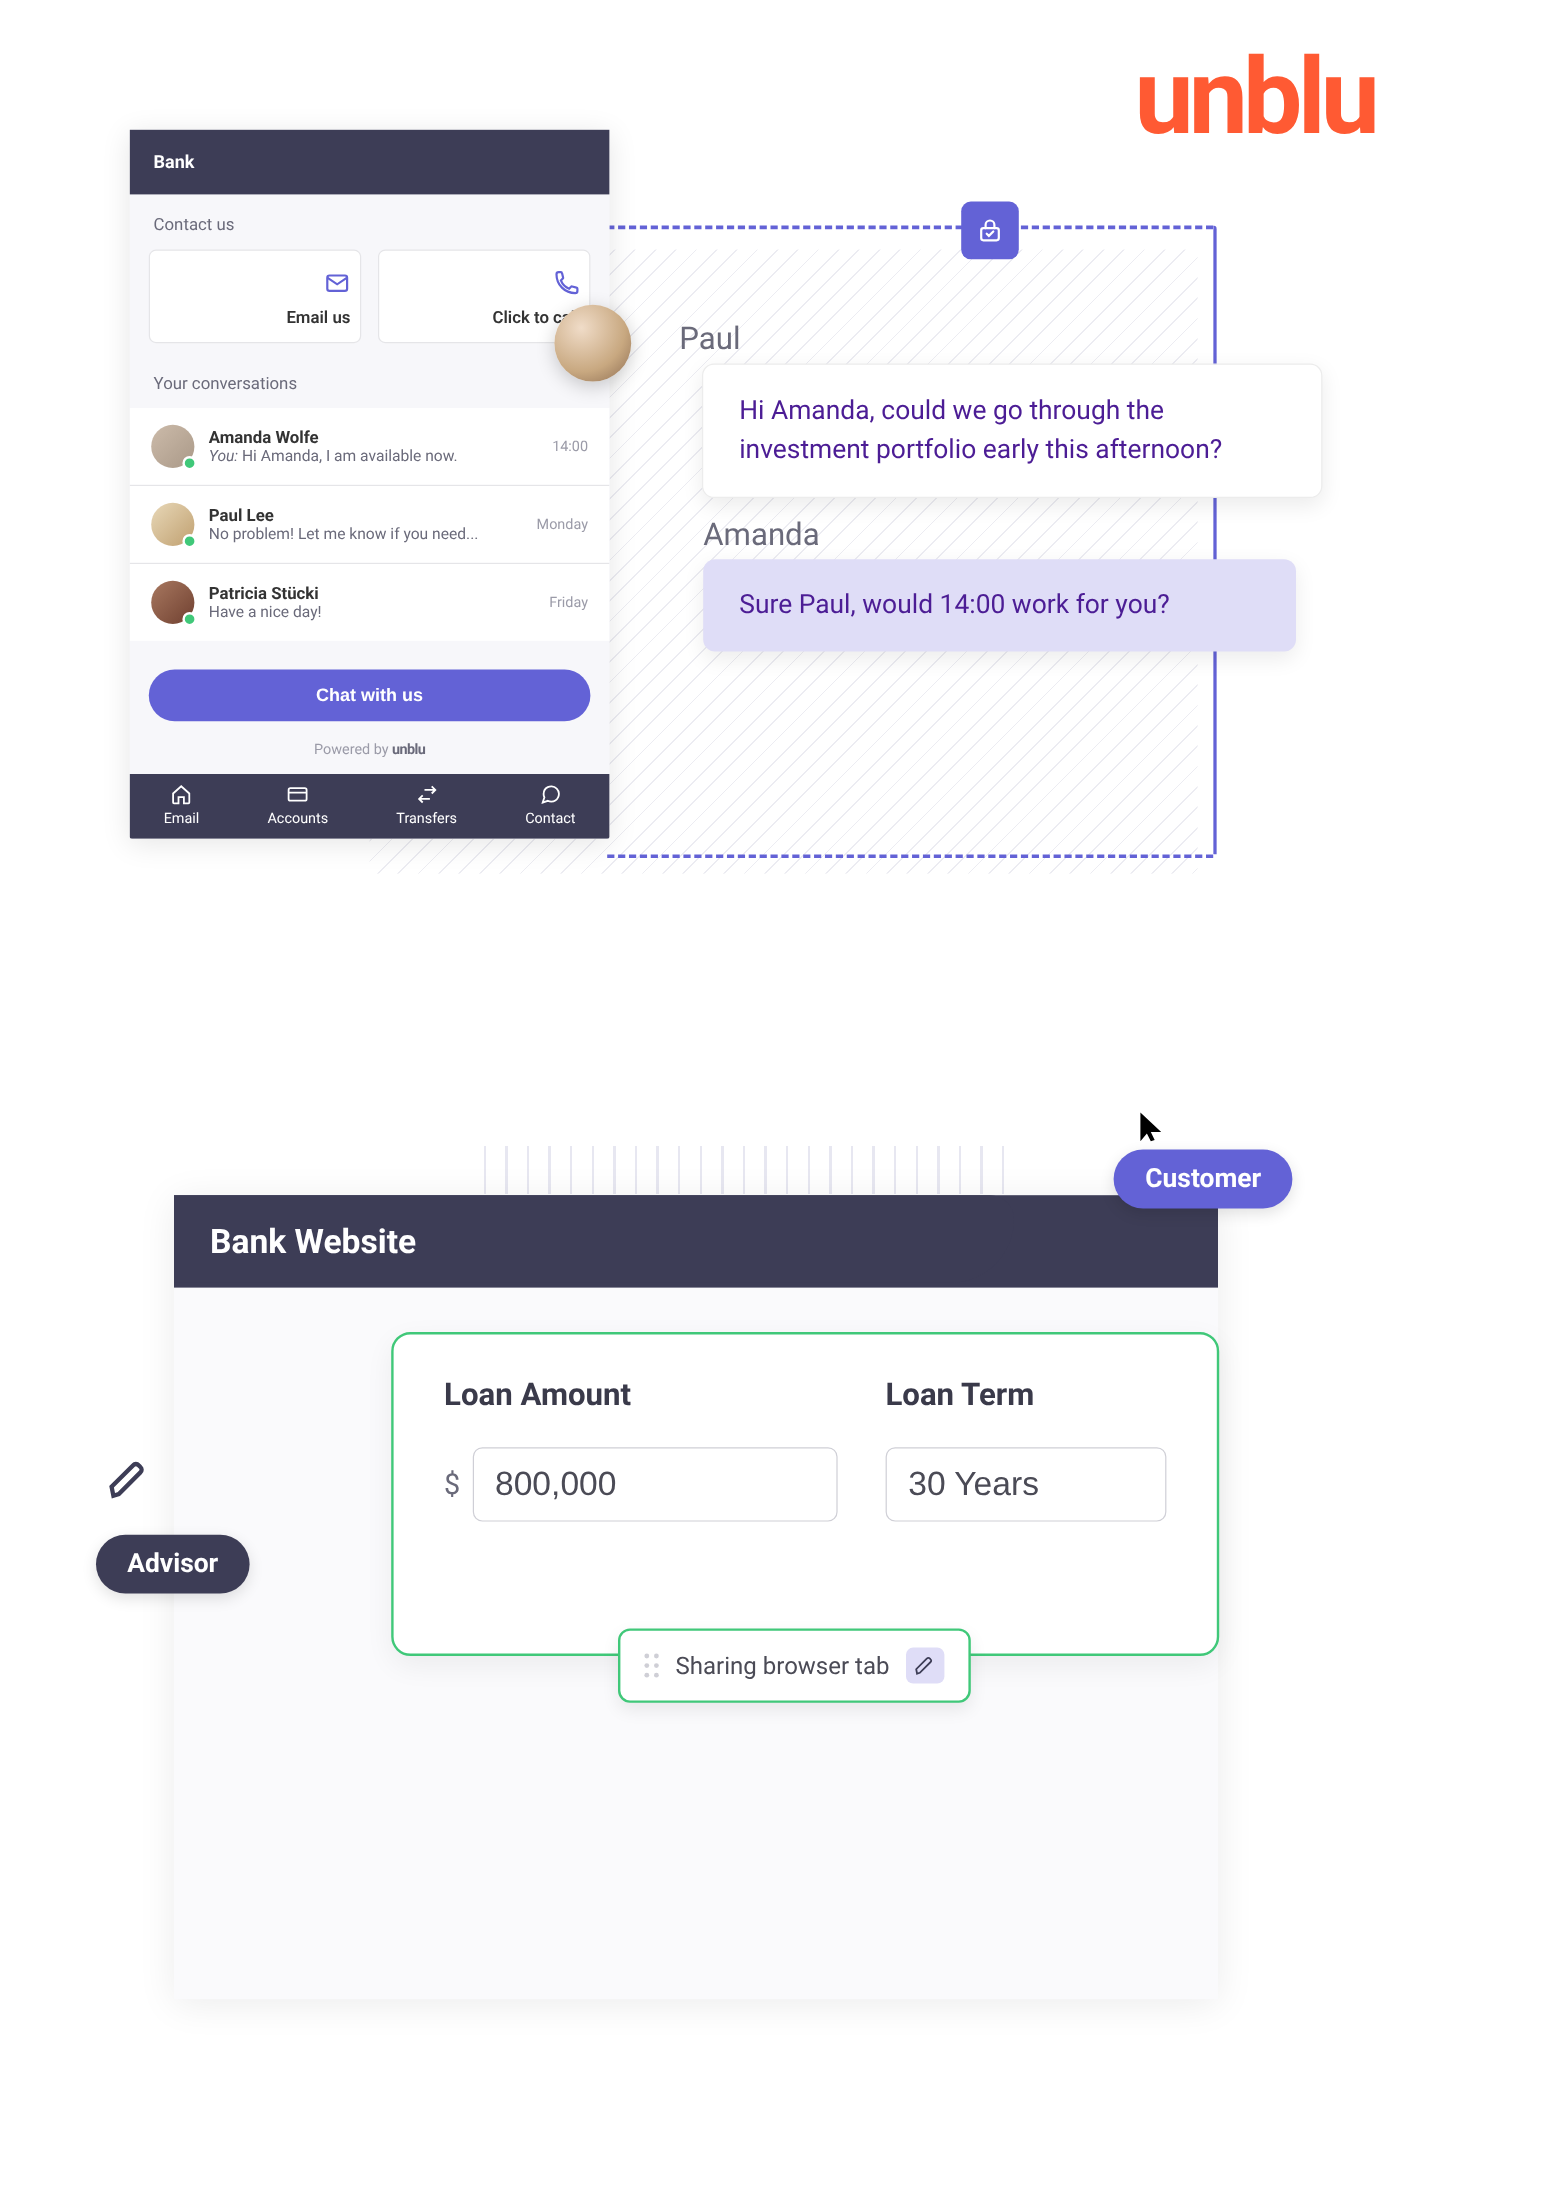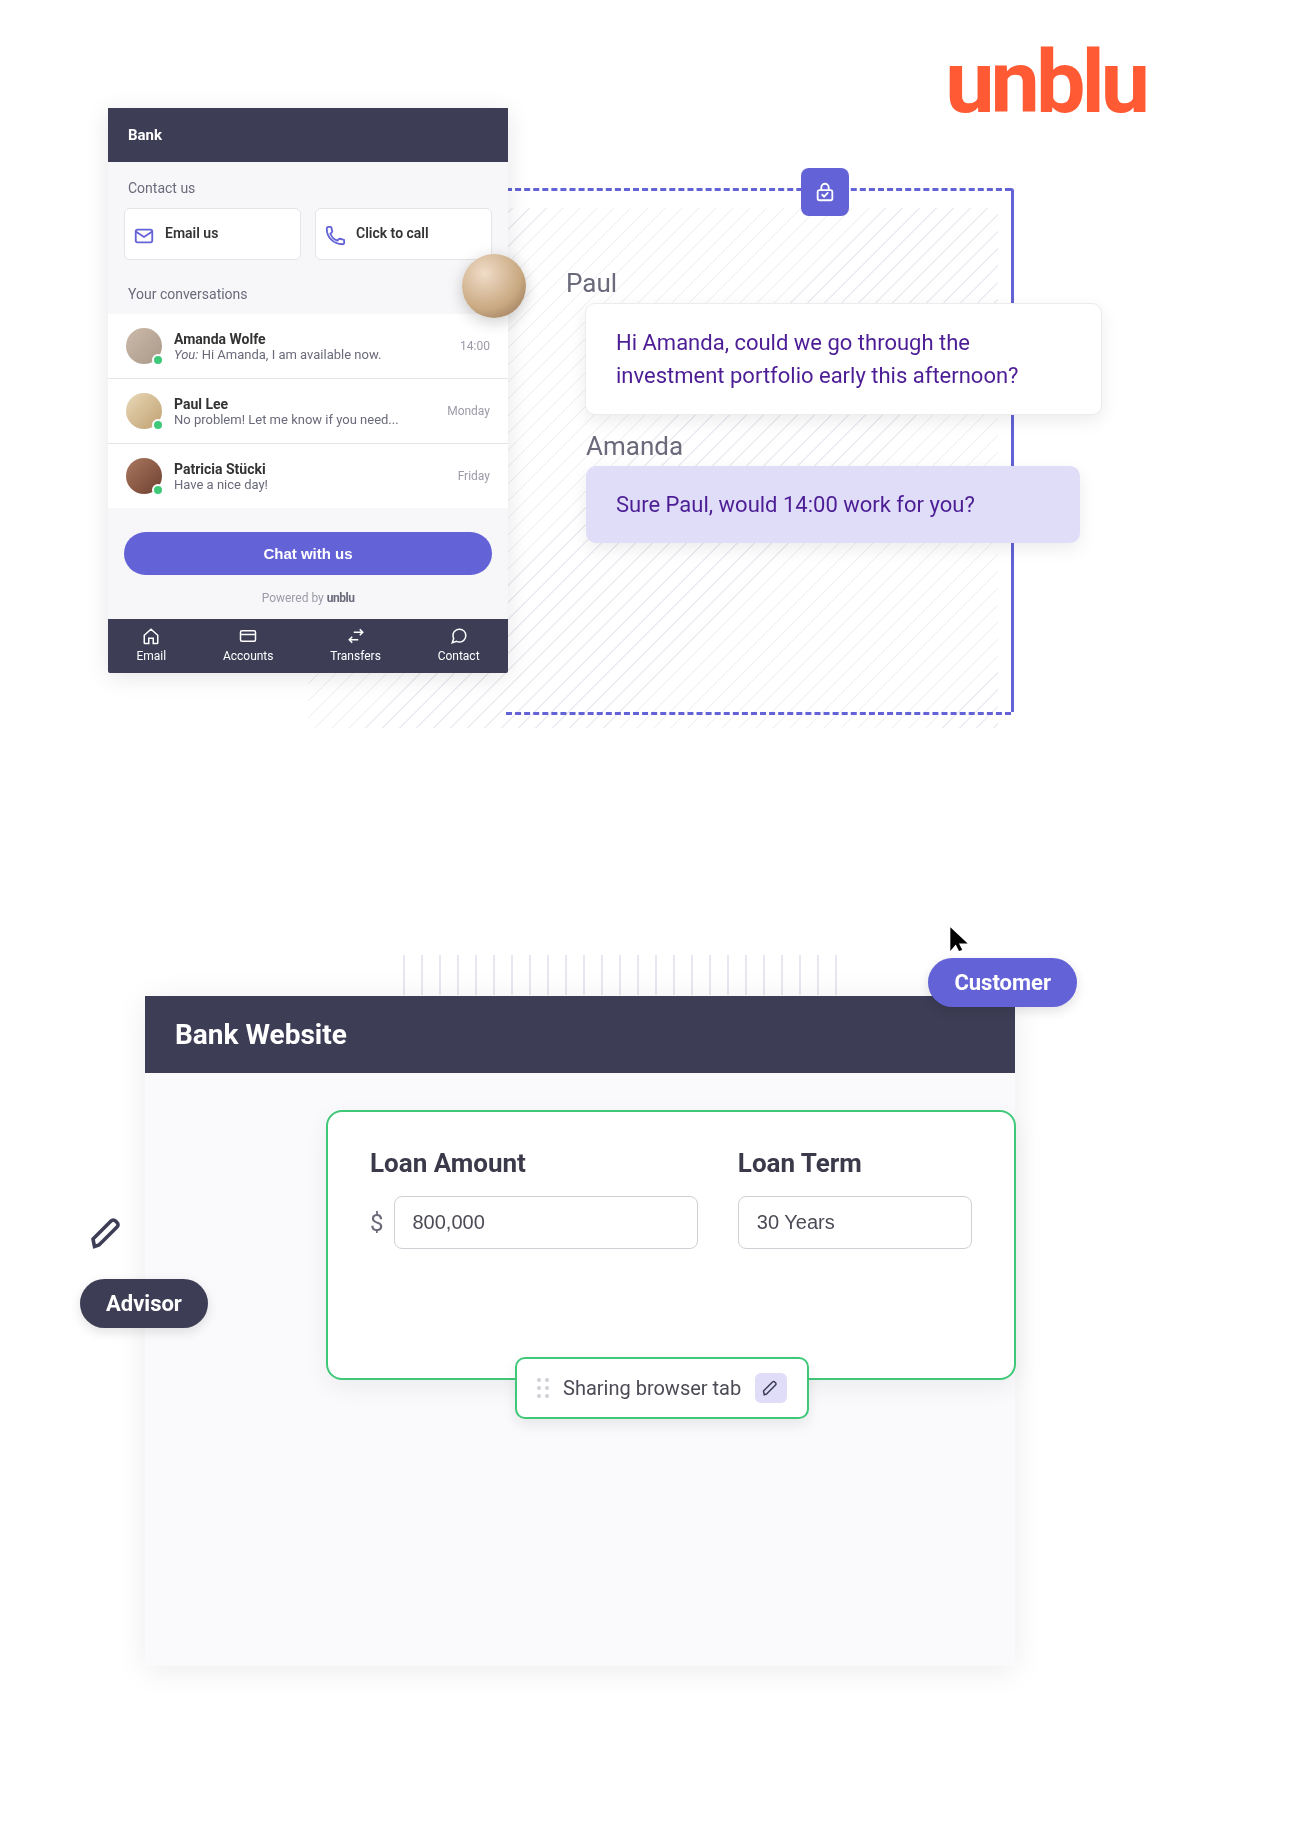--- a/index.html
+++ b/index.html
@@ -93,22 +93,22 @@
     display:flex;
     gap: 14px;
     padding: 0 16px 8px;
   }
   .contact-card {
     flex:1;
     background:#fff;
     border-radius:6px;
     border:1px solid var(--border-light);
     display:flex;
-    flex-direction:row;
-    align-items:flex-start;
+    flex-direction:column;
+    align-items:flex-end;
     padding:16px 8px 12px;
     gap:10px;
   }
   .contact-card .lbl { font-size:14px; font-weight:600; color:#333;}
   .conversations { background:#fff; }
   .conv-item {
     display:flex;
     align-items:center;
     gap:12px;
     padding:14px 18px;
@@ -240,31 +240,31 @@
     height:270px;
     border:2px solid var(--green);
     background:#fff;
     border-radius:16px;
     padding: 36px 42px 32px;
     display:flex;
     gap:40px;
     align-items:flex-start;
     box-shadow:0 8px 24px rgba(0,0,0,.06);
   }
-  .loan-field { display:flex; flex-direction:column; gap:18px;}
+  .loan-field { display:flex; flex-direction:column; gap:28px;}
   .loan-field.amount { flex:1.4; }
   .loan-field.term { flex:1; }
   .loan-label { font-size:26px; font-weight:700; color:#3a3a4a;}
   .loan-input-wrap { display:flex; align-items:center; gap:10px;}
   .loan-prefix { font-size:24px; color:var(--gray-text);}
   .loan-input {
     border:1px solid #cfcfd6;
     border-radius:8px;
     padding:14px 18px;
-    font-size:20px;
+    font-size:28px;
     color:#4b4b56;
     width:100%;
   }
   .share-pill {
     position:absolute;
     top:402px;
     left:465px;
     background:#fff;
     border:2px solid var(--green);
     border-radius:10px;

